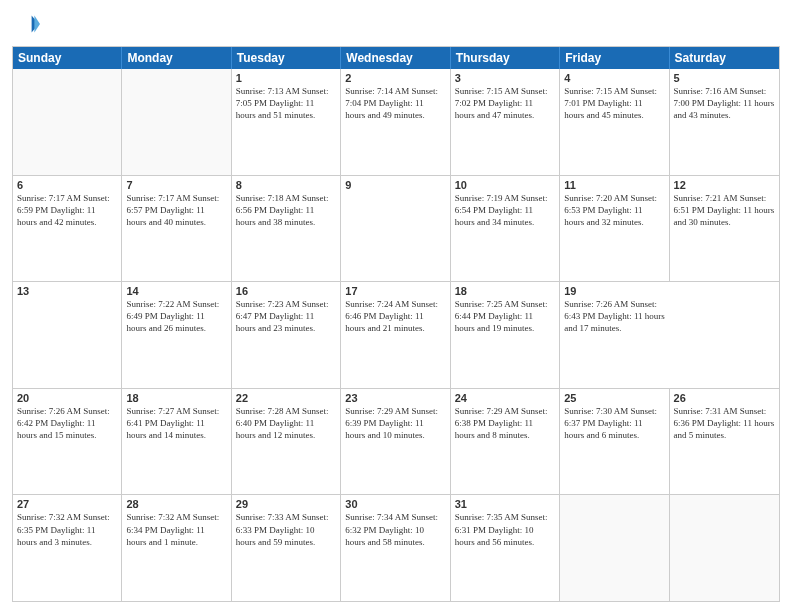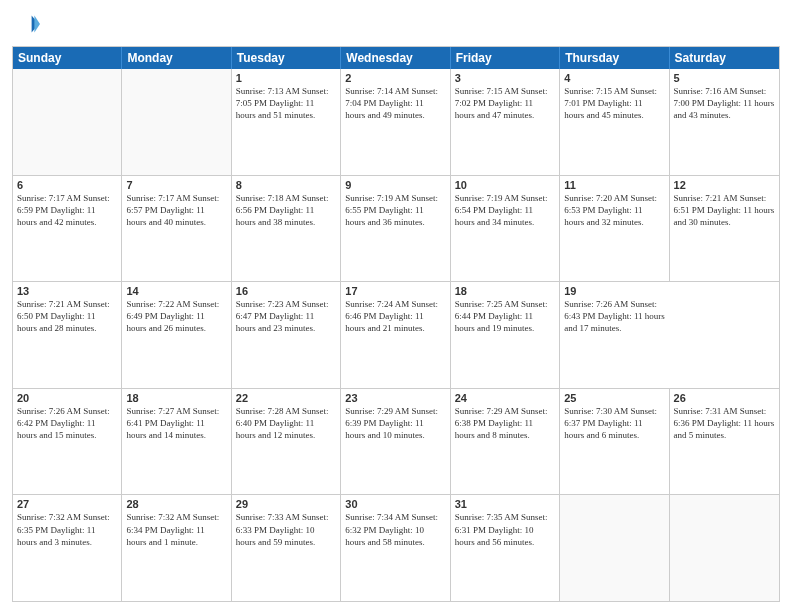--- a/index.html
+++ b/index.html
@@ -129,22 +129,22 @@
       <div class="location-title"></div>
     </div>
   </div>
 
   <div class="calendar">
     <div class="cal-header">
     <div class="cal-header-cell">Sunday</div>
         <div class="cal-header-cell">Monday</div>
         <div class="cal-header-cell">Tuesday</div>
         <div class="cal-header-cell">Wednesday</div>
+        <div class="cal-header-cell">Thursday</div>
         <div class="cal-header-cell">Friday</div>
-        <div class="cal-header-cell">Thursday</div>
         <div class="cal-header-cell">Saturday</div>
       </div>
     <div class="cal-body">
     <div class="cal-row">
           <div class="cal-cell empty"></div>
           <div class="cal-cell empty"></div>
           <div class="cal-cell">
             <span class="day-num">1</span>
             <div class="cell-text">Sunrise: 7:13 AM
 Sunset: 7:05 PM
@@ -189,23 +189,20 @@
 Daylight: 11 hours and 40 minutes.</div>
           </div>
           <div class="cal-cell">
             <span class="day-num">8</span>
             <div class="cell-text">Sunrise: 7:18 AM
 Sunset: 6:56 PM
 Daylight: 11 hours and 38 minutes.</div>
           </div>
           <div class="cal-cell">
             <span class="day-num">9</span>
-            <div class="cell-text">Sunrise: 7:19 AM
-Sunset: 6:55 PM
-Daylight: 11 hours and 36 minutes.</div>
           </div>
           <div class="cal-cell">
             <span class="day-num">10</span>
             <div class="cell-text">Sunrise: 7:19 AM
 Sunset: 6:54 PM
 Daylight: 11 hours and 34 minutes.</div>
           </div>
           <div class="cal-cell">
             <span class="day-num">11</span>
             <div class="cell-text">Sunrise: 7:20 AM
@@ -215,23 +212,20 @@
           <div class="cal-cell">
             <span class="day-num">12</span>
             <div class="cell-text">Sunrise: 7:21 AM
 Sunset: 6:51 PM
 Daylight: 11 hours and 30 minutes.</div>
           </div>
         </div>
         <div class="cal-row">
           <div class="cal-cell">
             <span class="day-num">13</span>
-            <div class="cell-text">Sunrise: 7:21 AM
-Sunset: 6:50 PM
-Daylight: 11 hours and 28 minutes.</div>
           </div>
           <div class="cal-cell">
             <span class="day-num">14</span>
             <div class="cell-text">Sunrise: 7:22 AM
 Sunset: 6:49 PM
 Daylight: 11 hours and 26 minutes.</div>
           </div>
           <div class="cal-cell">
             <span class="day-num">16</span>
             <div class="cell-text">Sunrise: 7:23 AM

